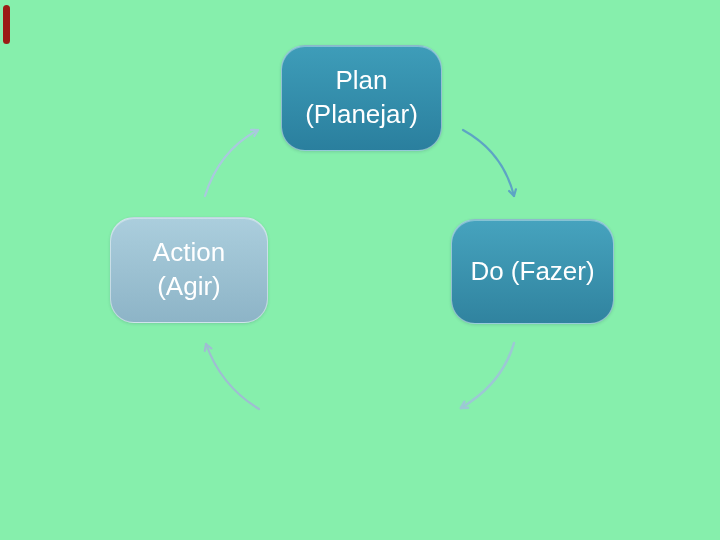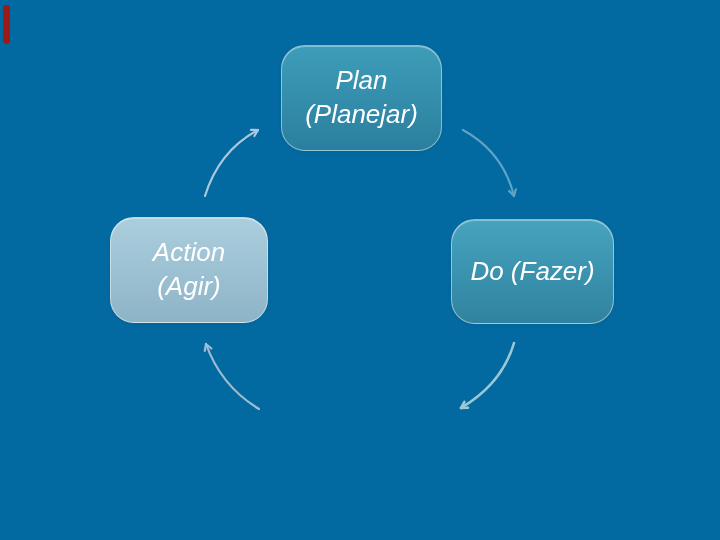--- a/index.html
+++ b/index.html
@@ -37,21 +37,21 @@
   }
   .node-label { white-space: pre-line; }
   .node-plan   { left: 281px; top:  45px; width: 159px; height: 104px; }
   .node-action { left: 110px; top: 217px; width: 156px; height: 104px; }
   .node-do     { left: 451px; top: 219px; width: 161px; height: 103px; }
   .node-check  { left: 278px; top: 386px; width: 161px; height: 107px; }
 </style>
 </head>
 <body>
 
-<div class="stage" style="background: #0369a1; font-style: italic;">
+<div class="stage" style="background: #86efac;">
 
   <div class="accent-bar" style="background: rgb(155, 27, 22);"></div>
 
   <svg class="arrows-layer" width="720" height="540" viewBox="0 0 720 540">
     <g stroke-width="2.2" stroke="#a9c9de">
       <path d="M 205,196 Q 219,151 258,130"></path>
       <path d="M 254.4,136 L 258,130 L 251,129.9"></path>
     </g>
     <g stroke-width="2.2" stroke="#5da4c4">
       <path d="M 463,130 Q 503,152 514,196"></path>

